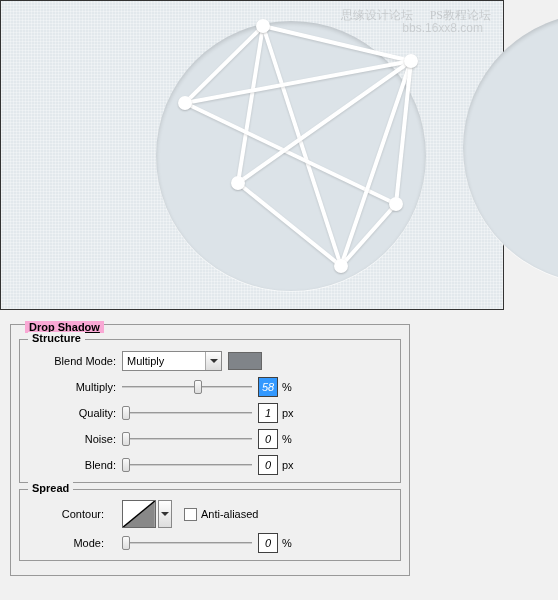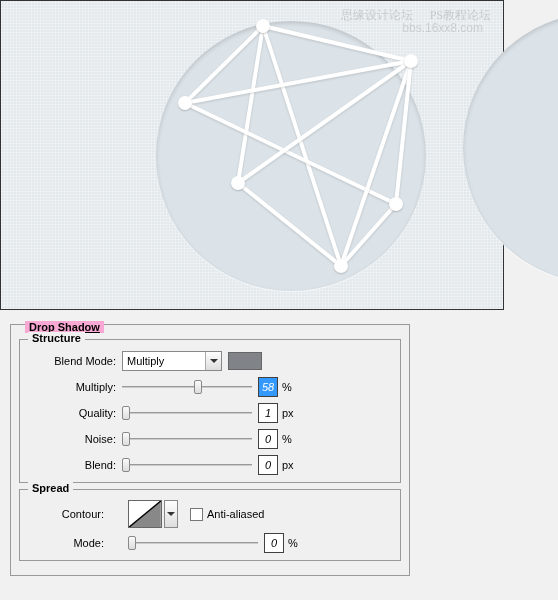--- a/index.html
+++ b/index.html
@@ -15,21 +15,21 @@
 .watermark-2 { position: absolute; top: 6px; right: 12px; font-size: 12px; color: rgba(100,100,100,0.25); font-family: SimSun, serif; }
 .watermark-3 { position: absolute; top: 20px; right: 20px; font-size: 12px; color: rgba(100,100,100,0.22); }
 
 .panel { position: absolute; left: 10px; top: 324px; width: 400px; background: #f0f0f0; border: 1px solid #999; padding: 4px 8px 8px 8px; }
 .fieldset { border: 1px solid #999; margin: 6px 0; padding: 6px 8px 2px 24px; position: relative; }
 .legend { position: absolute; top: -8px; left: 8px; background: #f0f0f0; padding: 0 4px; font-weight: bold; }
 .panel-title { font-weight: bold; position: absolute; top: -4px; left: 14px; background: #f9a8d4; padding: 0 4px; text-decoration: underline; }
 
 .row { display: flex; align-items: center; margin: 4px 0; min-height: 22px; }
 .label { width: 72px; text-align: right; margin-right: 6px; }
-.label-contour { width: 60px; text-align: right; margin-right: 24px; }
+.label-contour { width: 60px; text-align: right; margin-right: 18px; }
 
 .combo { display: flex; align-items: center; border: 1px solid #888; background: #fff; height: 20px; width: 100px; }
 .combo span { flex: 1; padding: 0 4px; }
 .combo-btn { width: 16px; height: 18px; background: linear-gradient(#fefefe,#ddd); border-left: 1px solid #aaa; display: flex; align-items: center; justify-content: center; }
 .combo-btn::after { content: ""; border: 4px solid transparent; border-top-color: #333; margin-top: 3px; }
 
 .color-swatch { width: 34px; height: 18px; background: #808489; border: 1px solid #666; margin-left: 6px; }
 
 .slider { position: relative; width: 130px; height: 16px; margin-right: 6px; }
 .slider-track { position: absolute; top: 7px; left: 0; right: 0; height: 2px; background: #ccc; border-top: 1px solid #999; }

